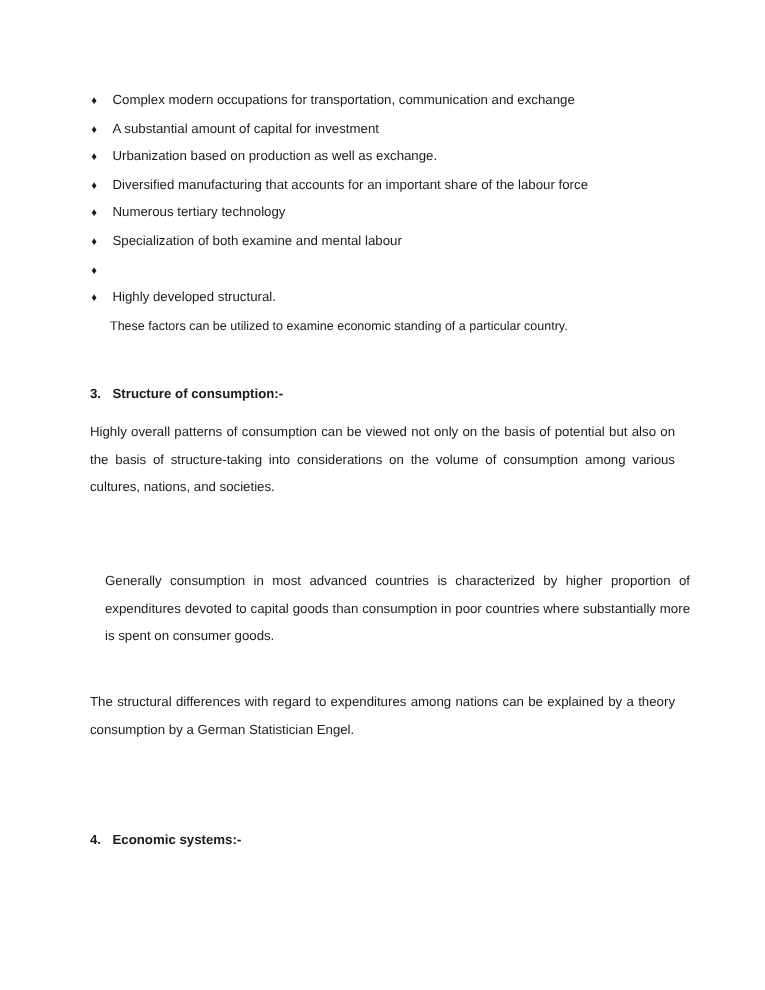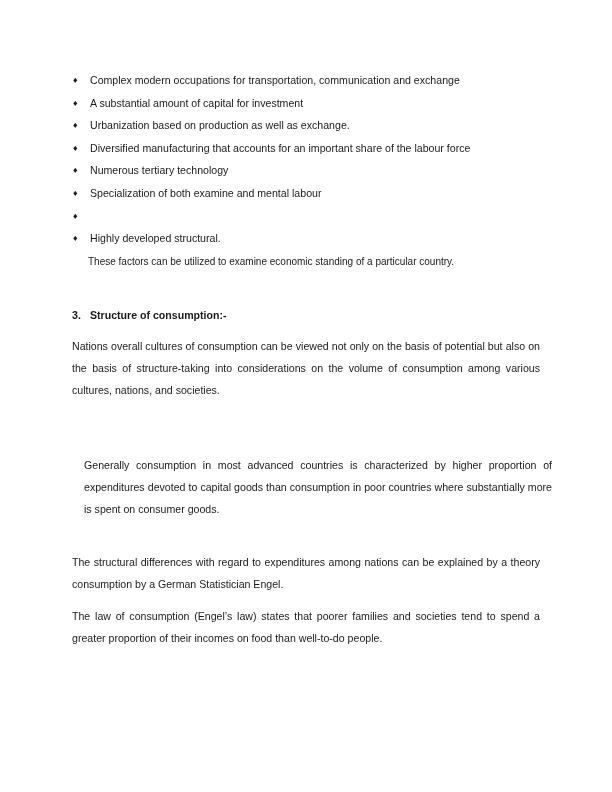--- a/index.html
+++ b/index.html
@@ -111,22 +111,24 @@
       <span>Highly developed structural.</span>
     </li>
   </ul>
 
   <div class="text-line" style="top:253px;">These factors can be utilized to examine economic standing of a particular country.</div>
 
   <div class="heading" style="top:307px;">
     <span class="num">3.</span><span>Structure of consumption:-</span>
   </div>
 
-  <p class="para" style="top:335px; margin:0;">Nations overall cultures of consumption can be viewed not only on the basis of potential but also on the basis of structure-taking into considerations on the volume of consumption among various cultures, nations, and societies.</p>
+  <p class="para" style="top:335px; margin:0;">Highly overall patterns of consumption can be viewed not only on the basis of potential but also on the basis of structure-taking into considerations on the volume of consumption among various cultures, nations, and societies.</p>
 
   <p class="para" style="top:442px; margin:12px;">Generally consumption in most advanced countries is characterized by higher proportion of expenditures devoted to capital goods than consumption in poor countries where substantially more is spent on consumer goods.</p>
 
   <p class="para" style="top:551px; margin:0;">The structural differences with regard to expenditures among nations can be explained by a theory consumption by a German Statistician Engel.</p>
 
-  <p class="para" style="top:605px; margin:0;">The law of consumption (Engel’s law) states that poorer families and societies tend to spend a greater proportion of their incomes on food than well-to-do people.</p>
 
+  <div class="heading" style="top:664px;">
+    <span class="num">4.</span><span>Economic systems:-</span>
+  </div>
 
 </div>
 
 </body></html>

